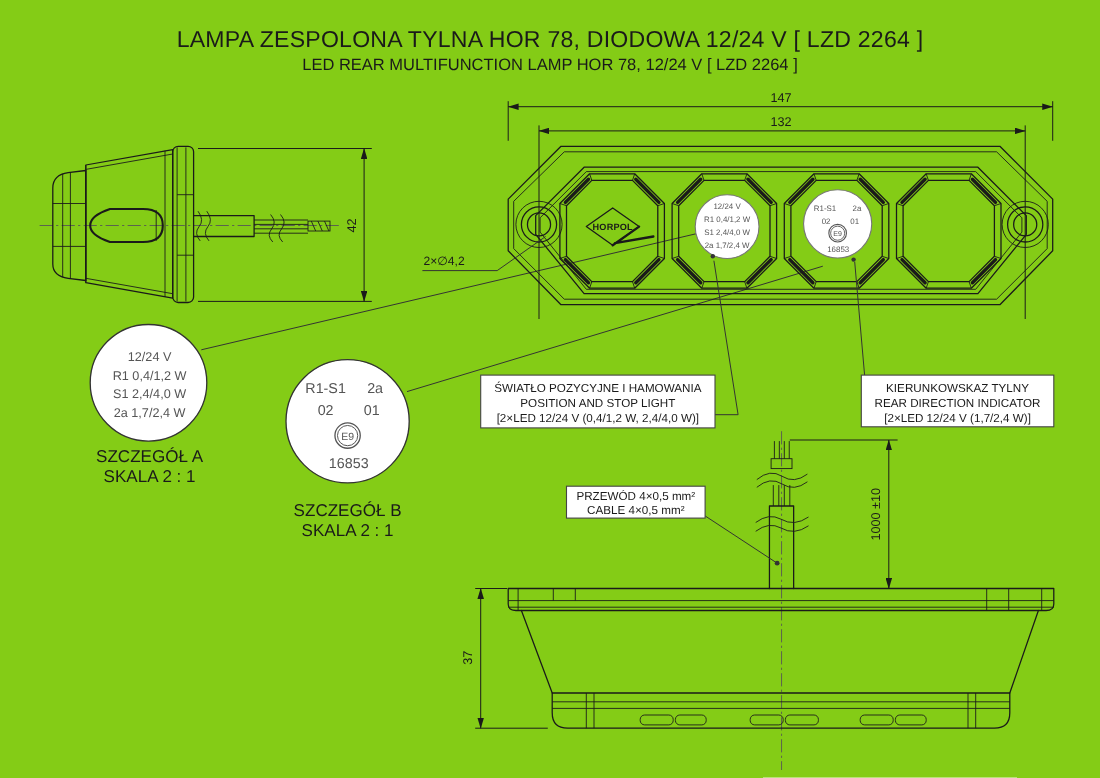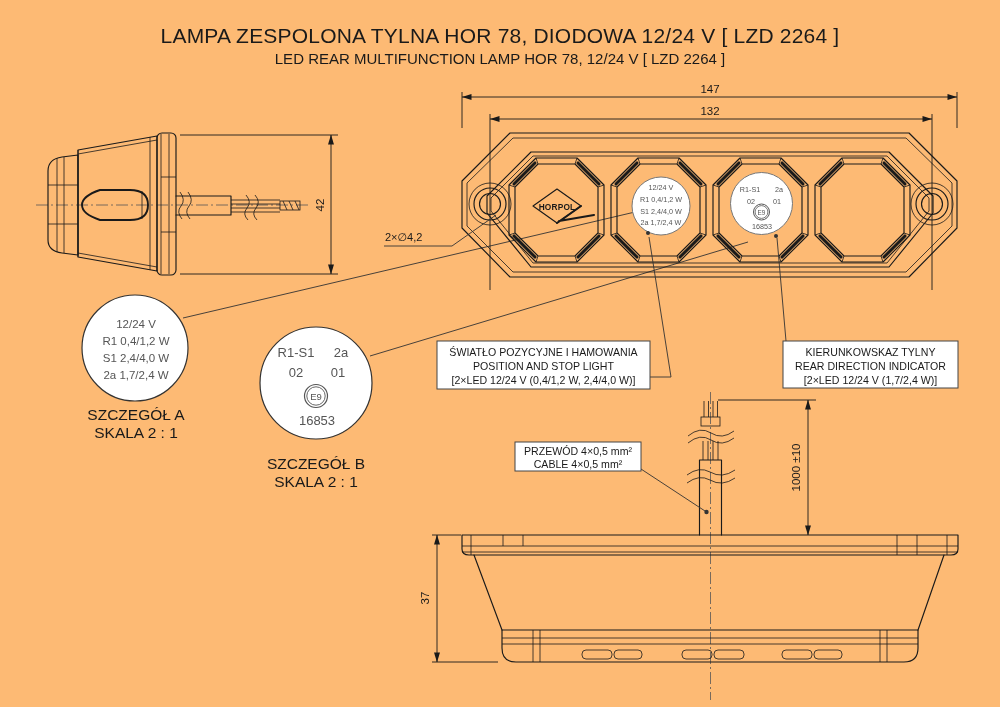--- a/index.html
+++ b/index.html
@@ -1,16 +1,16 @@
 <!DOCTYPE html>
 <html><head>
 <meta charset="utf-8">
 <style>
   html,body { margin:0; padding:0; background:#ffffff; }
-  .page { width:1000px; height:707px; position:relative; background:#fdba74; overflow:hidden; }
+  .page { width:1000px; height:707px; position:relative; background:#84cc16; overflow:hidden; }
   svg { display:block; }
   text { font-family:"Liberation Sans", sans-serif; fill:#1a1a1a; }
   .ln   { stroke:#1a1a1a; fill:none; stroke-width:1.15; stroke-linejoin:round; stroke-linecap:round; }
   .ln2  { stroke:#1a1a1a; fill:none; stroke-width:0.8; }
   .thk  { stroke:#1a1a1a; fill:none; stroke-width:3.1; stroke-linecap:round; }
   .thk2 { stroke:#1a1a1a; fill:none; stroke-width:2.1; stroke-linecap:round; }
   .dim  { stroke:#1a1a1a; fill:none; stroke-width:0.9; }
   .ldr  { stroke:#333333; fill:none; stroke-width:0.9; }
   .cl   { stroke:#555555; fill:none; stroke-width:0.8; stroke-dasharray:12 3 2 3; }
   .prtln{ stroke:#777777; fill:#ffffff; stroke-width:1; }

